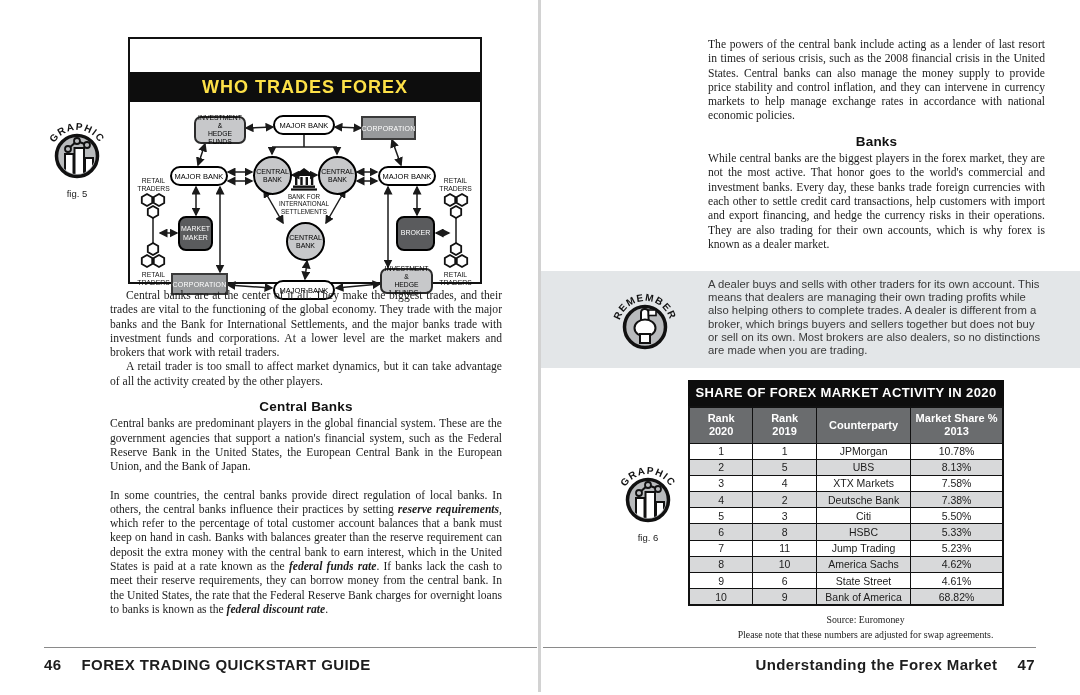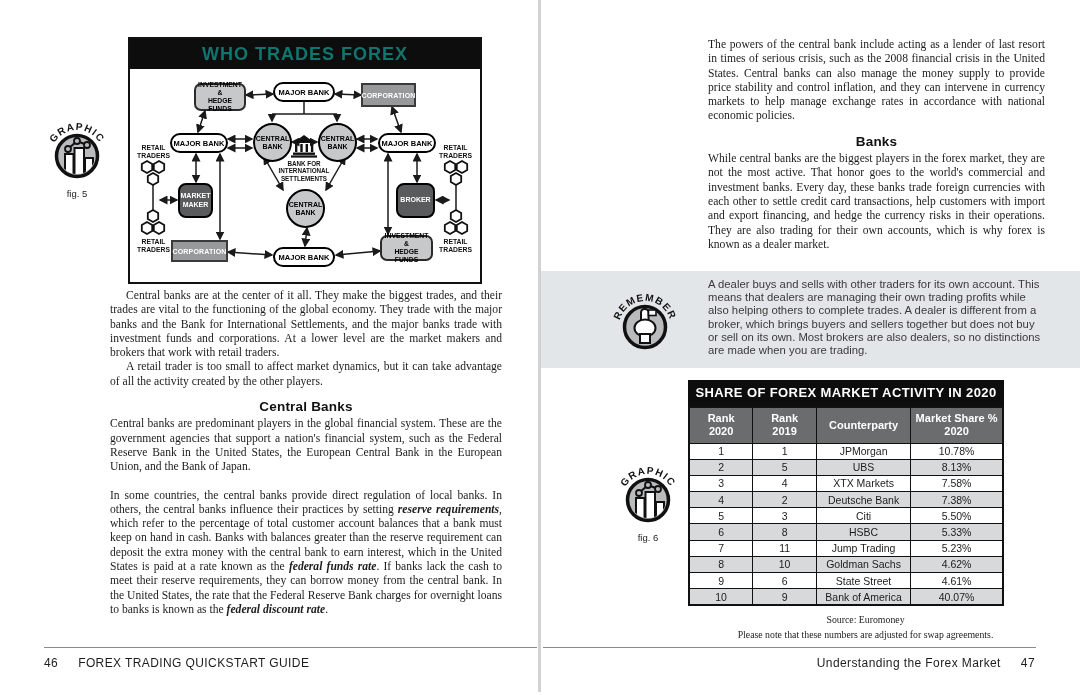--- a/index.html
+++ b/index.html
@@ -12,23 +12,23 @@
 
   
   .col { position:absolute; font-family:"Liberation Serif", serif; font-size:11.6px; line-height:14.3px; color:#1c1c1c; text-align:justify; }
   .col p { margin:0; }
   .col p.indent { text-indent:16px; }
   .bi { font-style:italic; font-weight:bold; }
   .sec-head { font-family:"Liberation Sans", sans-serif; font-weight:bold; font-size:13.5px; color:#111; margin:11px 0 3px 0 !important; text-align:center; letter-spacing:0.2px; }
 
   
   .diagram-box { position:absolute; left:128px; top:37px; width:354px; height:247px; border:2.5px solid #111; background:#fff; }
-  .diagram-title { background:#0d0d0d; color:#0f766e; height:30px; line-height:30px; text-align:center; font-weight:bold; font-size:18px; letter-spacing:1px; }
+  .diagram-title { background:#0d0d0d; color:#fde047; height:30px; line-height:30px; text-align:center; font-weight:bold; font-size:18px; letter-spacing:1px;margin-top:33px; }
   .diagram-canvas { position:relative; width:349px; height:212px; }
-  .dnode { position:absolute; display:flex; align-items:center; justify-content:center; text-align:center; font-weight:bold; white-space:pre-line; }
+  .dnode { position:absolute; display:flex; align-items:center; justify-content:center; text-align:center; font-weight:normal; white-space:pre-line; }
   .n-pill { background:#fff; border:2.5px solid #000; border-radius:11px; font-size:7.5px; }
   .n-grayround { background:#c7c8ca; border:2px solid #2b2b2b; border-radius:7px; font-size:6.8px; line-height:8px; }
   .n-corp { background:#97999b; border:2.5px solid #3a3a3a; color:#fff; font-size:7px; letter-spacing:0.2px; }
   .n-dark { background:#5a5b5d; border:2.5px solid #000; border-radius:8px; color:#fff; font-size:7px; line-height:8.5px; }
   .n-circle { background:#c7c8ca; border:2.5px solid #000; border-radius:50%; font-size:7px; line-height:8px; }
   .n-retail { font-size:6.8px; line-height:8px; color:#111; }
   .n-bis { font-size:6.3px; line-height:7.2px; color:#111; }
   .svg-underlay { position:absolute; left:0; top:0; }
 
   
@@ -48,21 +48,21 @@
   table.fx td { font-size:10.5px; height:16.2px; border:1.5px solid #111; text-align:center; color:#1c1c1c; padding:0; }
   table.fx tbody tr:nth-child(even) td { background:#d8d9da; }
   table.fx tbody tr:nth-child(odd) td { background:#fff; }
   .c1 { width:20.3%; } .c2 { width:20.3%; } .c3 { width:30%; } .c4 { width:29.4%; }
 
   .source-lines { position:absolute; left:98px; top:614px; width:455px; text-align:center; font-family:"Liberation Serif", serif; font-size:9.8px; color:#222; }
   .source-lines .note { margin-top:4px; }
 
   
   .footer-rule { position:absolute; top:647px; height:1px; background:#8a8a8a; }
-  .footer-text { position:absolute; top:656px; font-size:12px; font-weight:normal; letter-spacing:0.4px; color:#1d1d1d; }
+  .footer-text { position:absolute; top:656px; font-size:15px; font-weight:bold; letter-spacing:0.4px; color:#1d1d1d; }
   .pgnum { display:inline-block; }
   .ft-gap-r { margin-right:20px; } .ft-gap-l { margin-left:20px; }
 </style>
 </head>
 <body>
 
 <div class="spread">
 
   <div class="page page-left">
 
@@ -267,21 +267,21 @@
       <div class="fx-table-title">SHARE OF FOREX MARKET ACTIVITY IN 2020</div>
       <table class="fx">
         <thead>
           <tr>
             <th class="c1">Rank
 2020</th>
             <th class="c2">Rank
 2019</th>
             <th class="c3">Counterparty</th>
             <th class="c4">Market Share %
-2020</th>
+2013</th>
           </tr>
         </thead>
         <tbody>
             <tr>
               <td>1</td>
               <td>1</td>
               <td>JPMorgan</td>
               <td>10.78%</td>
             </tr>
             <tr>
@@ -316,34 +316,34 @@
             </tr>
             <tr>
               <td>7</td>
               <td>11</td>
               <td>Jump Trading</td>
               <td>5.23%</td>
             </tr>
             <tr>
               <td>8</td>
               <td>10</td>
-              <td>Goldman Sachs</td>
+              <td>America Sachs</td>
               <td>4.62%</td>
             </tr>
             <tr>
               <td>9</td>
               <td>6</td>
               <td>State Street</td>
               <td>4.61%</td>
             </tr>
             <tr>
               <td>10</td>
               <td>9</td>
               <td>Bank of America</td>
-              <td>40.07%</td>
+              <td>68.82%</td>
             </tr>
           </tbody>
       </table>
     </div>
 
     <div class="source-lines">
       <div>Source: Euromoney</div>
       <div class="note">Please note that these numbers are adjusted for swap agreements.</div>
     </div>
 

